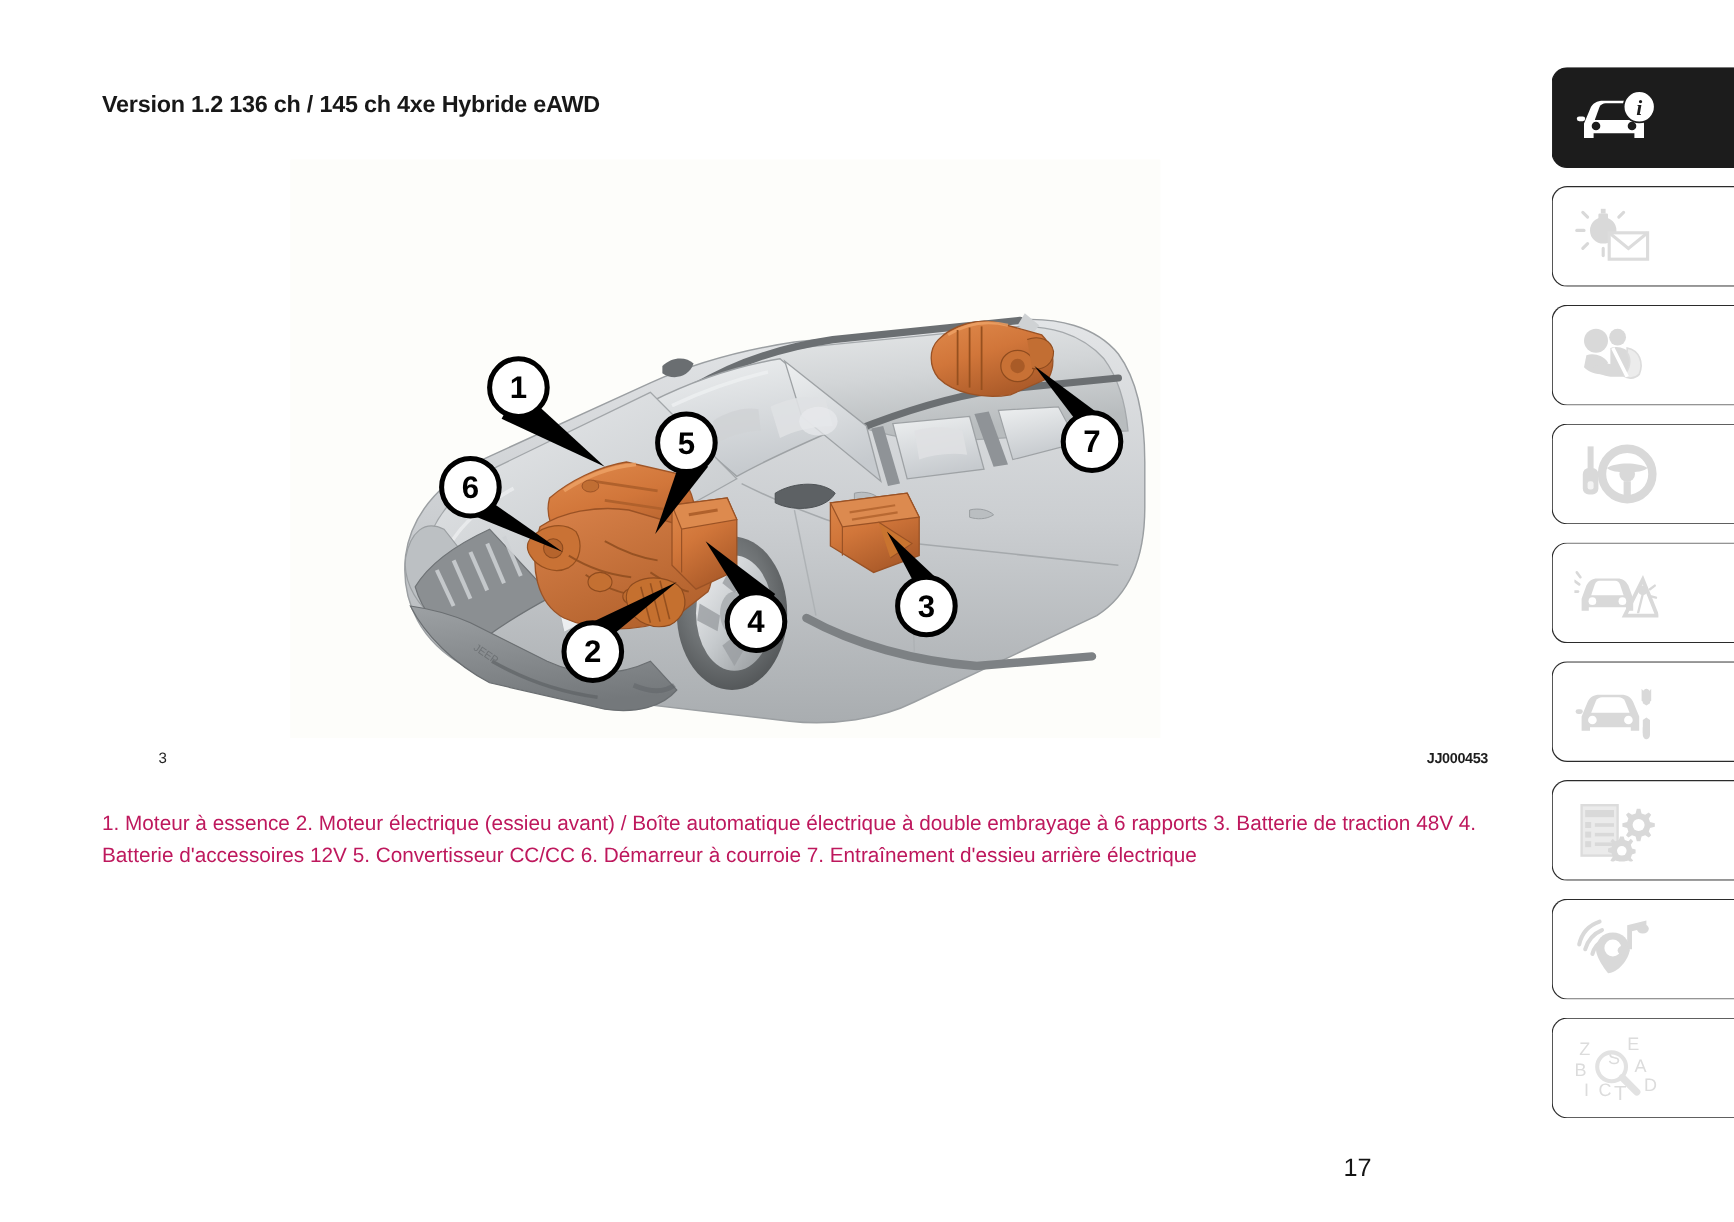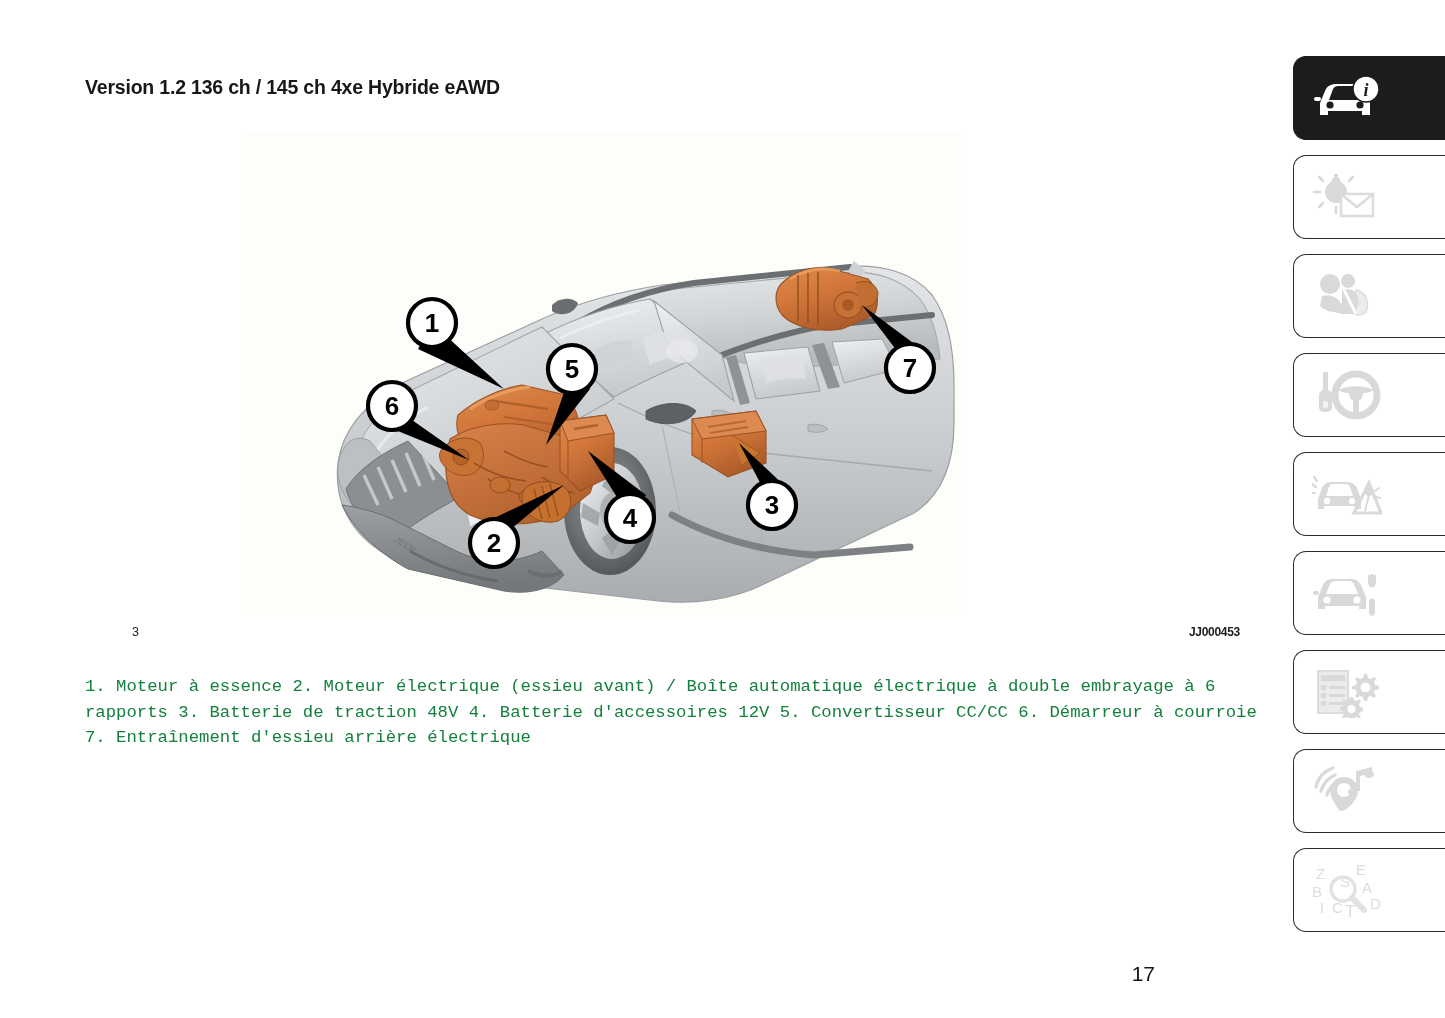--- a/index.html
+++ b/index.html
@@ -73,28 +73,27 @@
   }
 
   
   #caption {
     position: absolute;
     left: 68px;
     top: 674px;
     width: 1192px;
     font-size: 17.3px;
     line-height: 25.5px;
-    color: #15803d;
-    font-family: Liberation Mono, monospace;
+    color: #be185d;
   }
 
   
   #page-number {
     position: absolute;
-    right: 132px;
+    right: 144px;
     top: 962px;
     font-size: 21px;
     color: #151515;
     text-align: right;
   }
 
   
   #tab-rail {
     position: absolute;
     right: 0;

